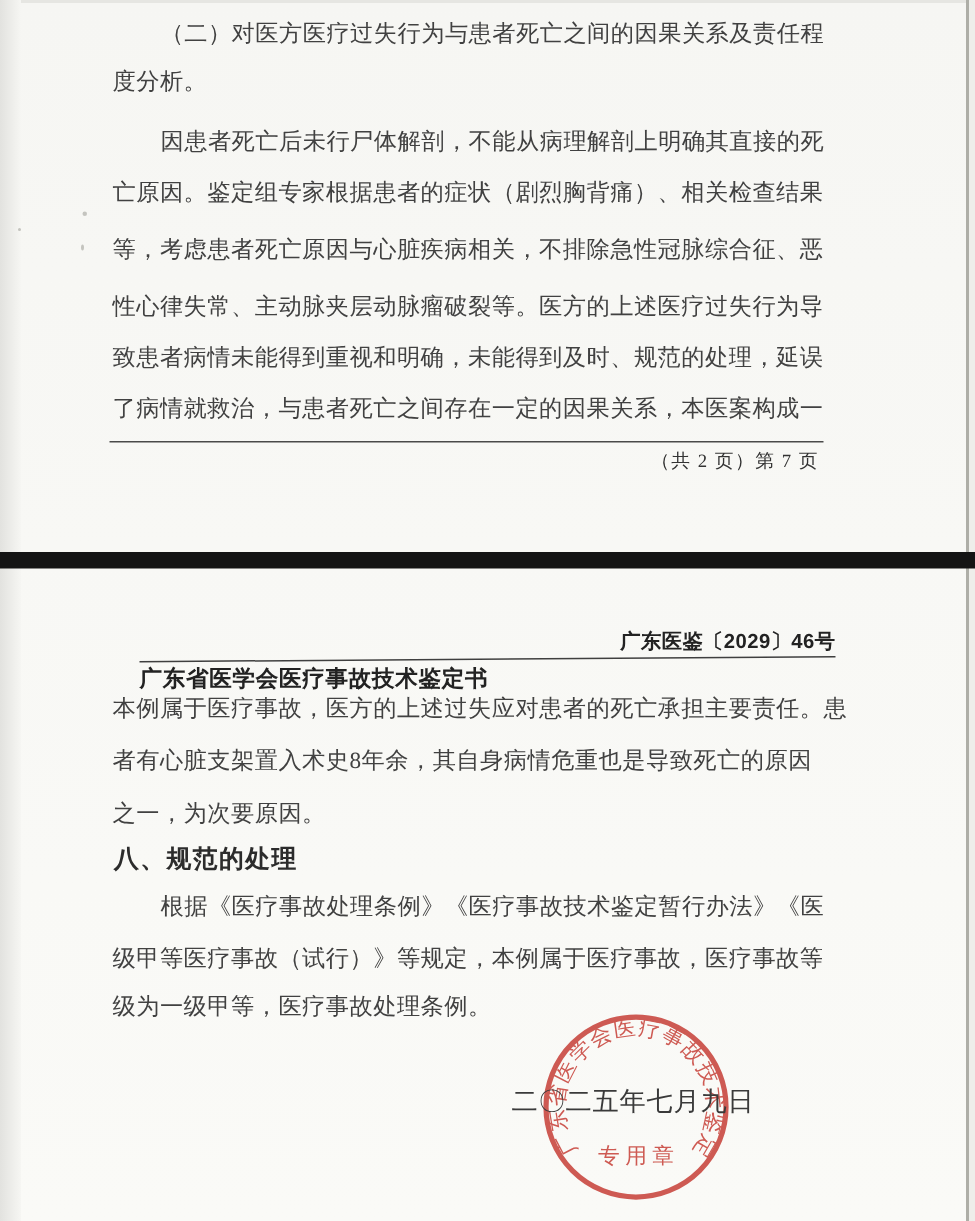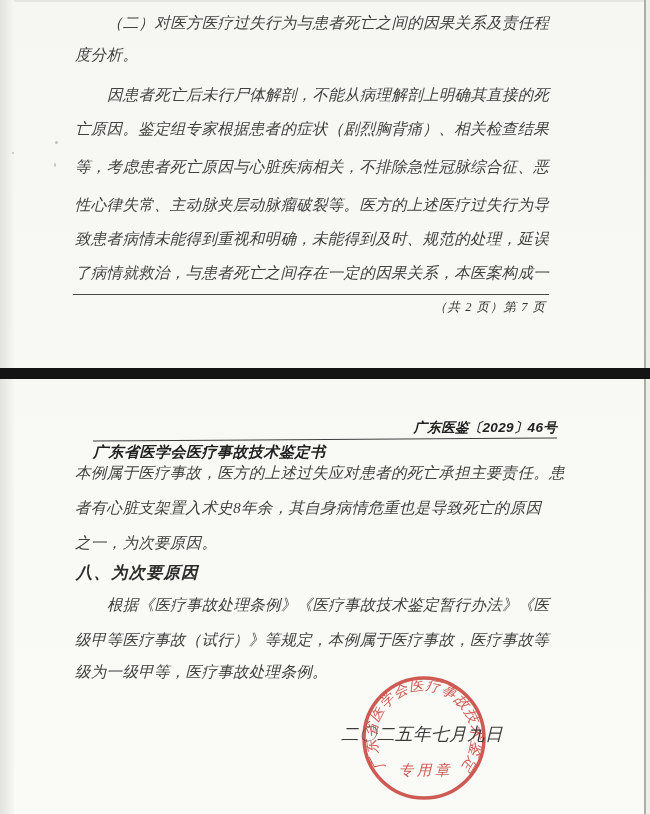--- a/index.html
+++ b/index.html
@@ -3,21 +3,20 @@
 <meta charset="utf-8">
 <style>
   html,body{margin:0;padding:0;background:#fff;}
   .scan{
     position:relative;
     width:650px;height:814px;
     background:linear-gradient(180deg,#f6f6f3 0%,#f8f8f5 45%,#fafaf7 100%);
     overflow:hidden;
     font-family:"Liberation Serif","DejaVu Serif",serif;
     color:#3c3c3c;
-    font-style:italic;
   }
   
   .edge-left{position:absolute;left:0;top:0;bottom:0;width:14px;
     background:linear-gradient(to right,#e2e2df,#f6f6f3);}
   .edge-right-line{position:absolute;top:0;bottom:0;left:644px;width:2px;background:#aeaea7;}
   .edge-right-pale{position:absolute;top:0;bottom:0;left:646px;width:4px;background:#eeeeea;}
   .edge-top{position:absolute;left:0;top:0;right:0;height:2px;background:#e6e6e2;}
   .speck{position:absolute;border-radius:50%;background:#9a9a94;opacity:.55;}
 
   
@@ -94,21 +93,21 @@
 
   <div>
     <div class="hdr-left">广东省医学会医疗事故技术鉴定书</div>
     <div class="hdr-right">广东医鉴〔2029〕46号</div>
     <div class="hdr-rule"></div>
 
     <div class="tline" style="top:462px">本例属于医疗事故，医方的上述过失应对患者的死亡承担主要责任。患</div>
     <div class="tline" style="top:497px">者有心脏支架置入术史8年余，其自身病情危重也是导致死亡的原因</div>
     <div class="tline" style="top:532px">之一，为次要原因。</div>
 
-    <div class="section-heading">八、为次要原因</div>
+    <div class="section-heading">八、规范的处理</div>
 
     <div class="tline indent" style="top:594px">根据《医疗事故处理条例》《医疗事故技术鉴定暂行办法》《医</div>
     <div class="tline" style="top:629px">级甲等医疗事故（试行）》等规定，本例属于医疗事故，医疗事故等</div>
     <div class="tline" style="top:661px">级为一级甲等，医疗事故处理条例。</div>
 
     <svg class="stamp" width="134" height="134" viewBox="0 0 134 134">
       <circle cx="67" cy="67" r="60" fill="none" stroke-width="3.5" stroke="#c8453d"></circle>
       <defs>
         <path id="sealArc" d="M 29.2,96.6 A 48,48 0 1 1 104.8,96.6" fill="none"></path>
       </defs>

